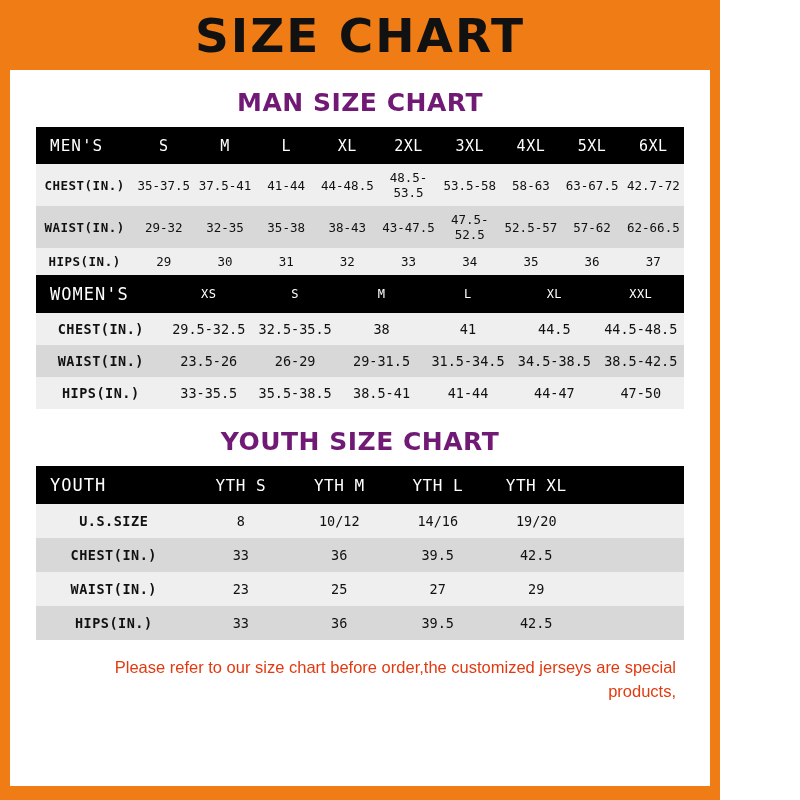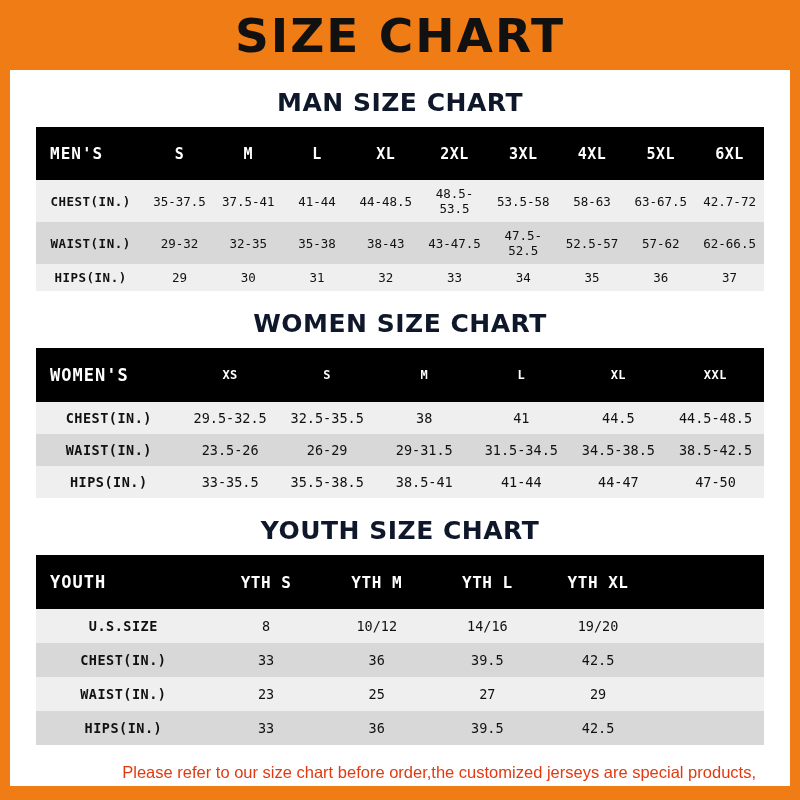--- a/index.html
+++ b/index.html
@@ -8,21 +8,21 @@
   }
   body {
     width: 800px;
     height: 800px;
     background: #ffffff;
     font-family: "Liberation Sans", sans-serif;
     overflow: hidden;
   }
   .page {
     position: relative;
-    width: 800px;
+    width: 720px;
     height: 800px;
     background: #ffffff;
     box-sizing: border-box;
     border-left: 10px solid #f07c16;
     border-right: 10px solid #f07c16;
   }
   .banner {
     height: 70px;
     background: #f07c16;
     display: flex;
@@ -39,37 +39,37 @@
   }
   .content {
     padding: 0 26px;
   }
   .section-title {
     text-align: center;
     font-family: "DejaVu Sans", sans-serif;
     font-weight: bold;
     font-size: 25px;
     letter-spacing: 0.5px;
-    color: #0f172a;
+    color: #701a75;
     margin: 18px 0 10px 0;
   }
   table {
     width: 100%;
     border-collapse: collapse;
     table-layout: fixed;
   }
   thead tr {
     background: #000000;
   }
   thead th {
     color: #ffffff;
     font-family: "DejaVu Sans Mono", monospace;
-    font-weight: bold;
+    font-weight: normal;
     font-size: 15px;
-    padding: 17px 2px;
+    padding: 9px 2px;
     text-align: center;
     letter-spacing: 0.5px;
   }
   thead th.firstcol {
     text-align: left;
     padding-left: 14px;
     font-size: 16px;
     letter-spacing: 1px;
   }
   tbody td {
@@ -195,21 +195,20 @@
             <td>34</td>
             <td>35</td>
             <td>36</td>
             <td>37</td>
           </tr>
         </tbody>
       </table>
     </div>
 
     <div class="section">
-      <div class="section-title">WOMEN SIZE CHART</div>
       <table class="women-table">
         <colgroup>
           <col class="c0">
             <col>
             <col>
             <col>
             <col>
             <col>
             <col>
         </colgroup>

